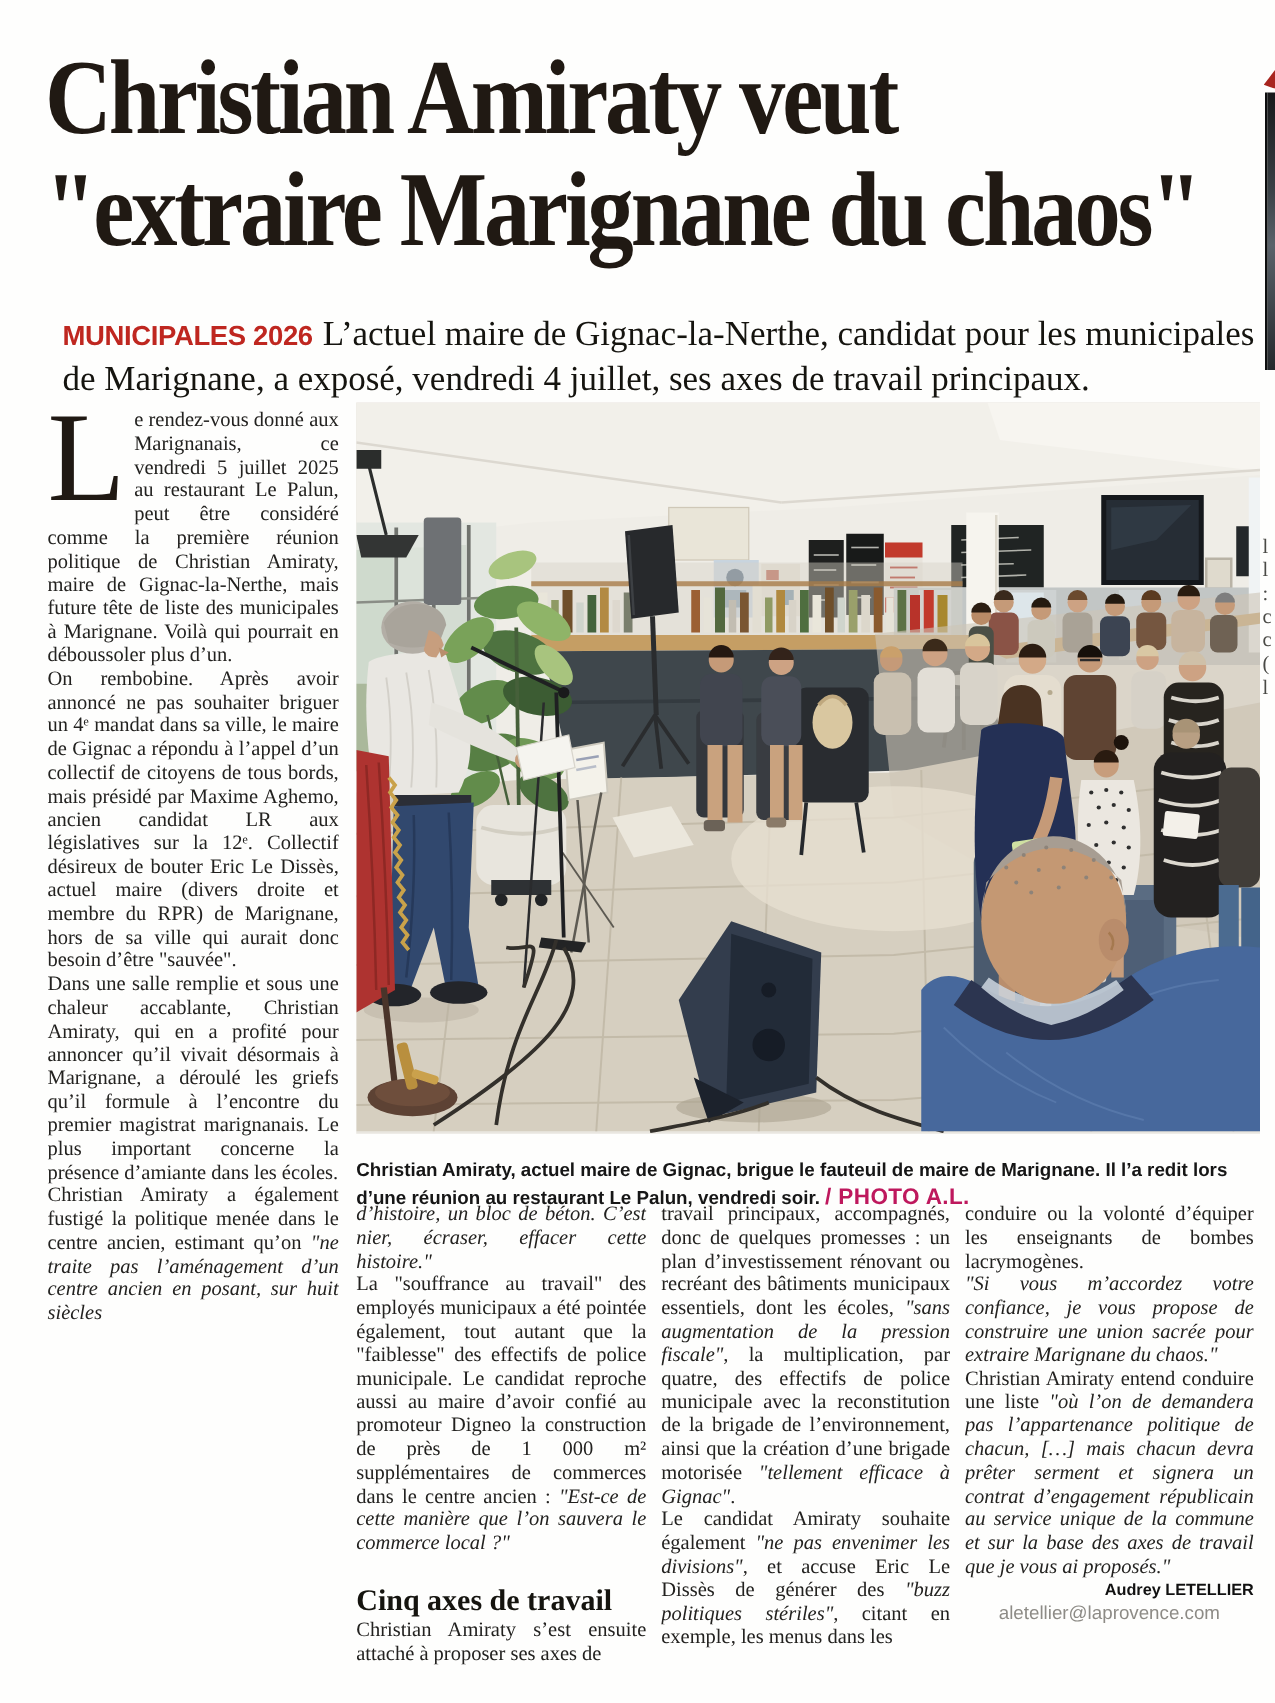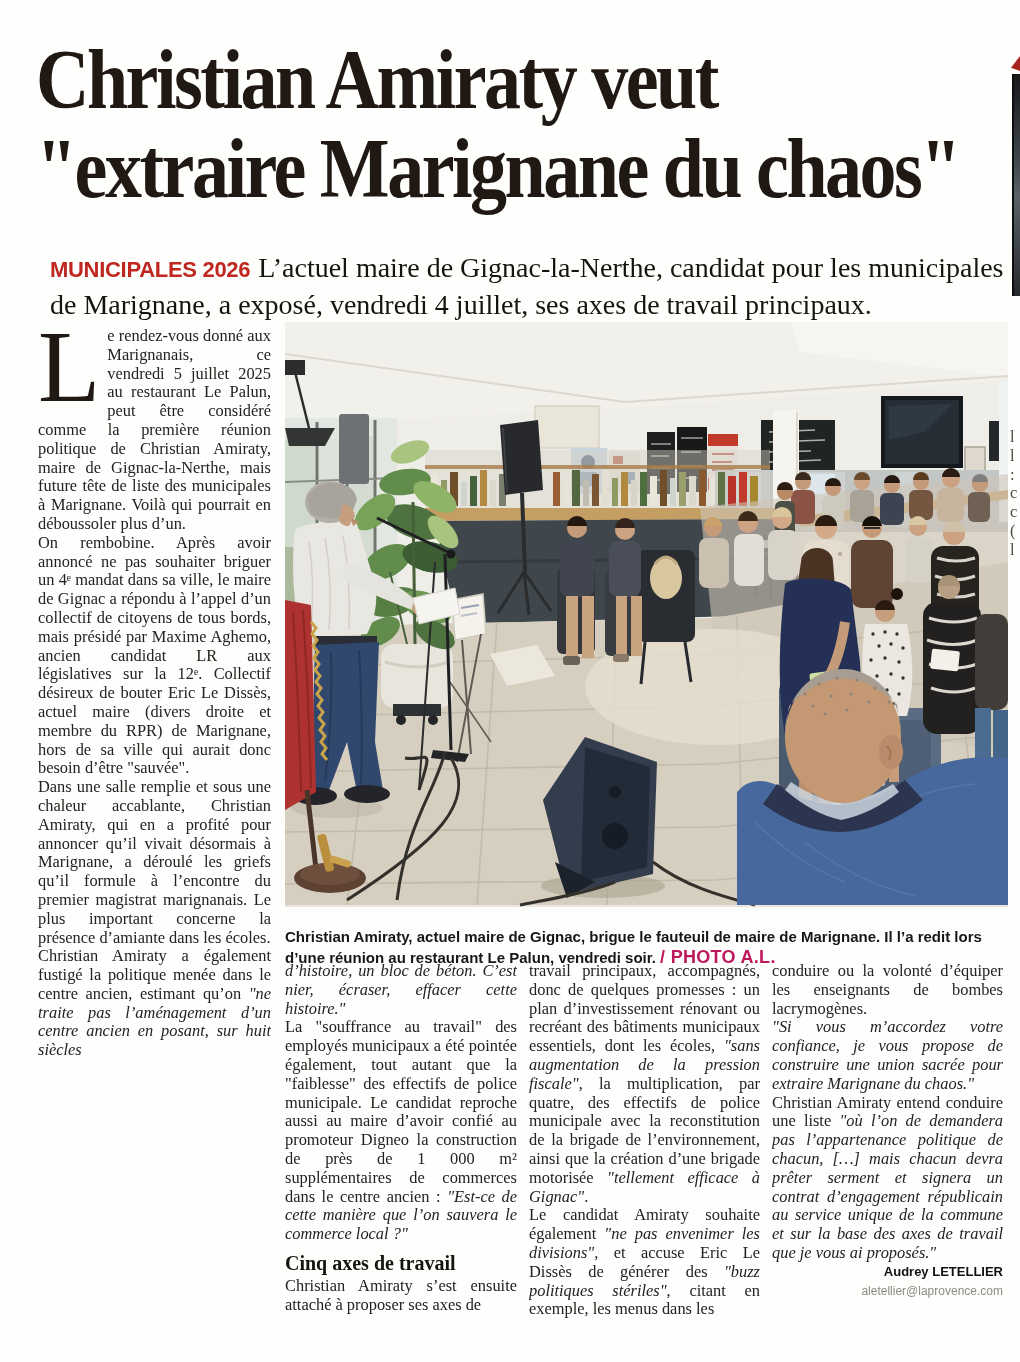--- a/index.html
+++ b/index.html
@@ -20,25 +20,25 @@
 
   
   .col{position:absolute;font-size:16.4px;line-height:18.8px;text-align:justify;
        overflow:hidden;color:#232220}
   .col p{margin:0;hyphens:manual}
   .col1{left:38px;top:327px;width:233px;height:1030px}
   .col2{left:285px;top:962px;width:232px;height:400px}
   .col3{left:529px;top:962px;width:231px;height:400px}
   .col4{left:772px;top:962px;width:231px;height:400px}
   .dropcap{float:left;font-size:102px;line-height:76px;padding:2px 7px 0 0;color:#201913}
-  .xhead{font-weight:700;font-size:20px;line-height:22px;margin:8px 0 3px;color:#15140f;text-align:left}
+  .xhead{font-weight:700;font-size:24px;line-height:22px;margin:26px 0 3px;color:#15140f;text-align:left}
   .author{font-family:"Liberation Sans","DejaVu Sans",sans-serif;font-weight:700;
           font-size:13px;text-align:right;margin-top:2px;color:#111}
-  .email{font-family:"Liberation Sans","DejaVu Sans",sans-serif;font-size:12px;
-         text-align:right;color:#8d8b86}
+  .email{font-family:"Liberation Sans","DejaVu Sans",sans-serif;font-size:15px;
+         text-align:center;color:#8d8b86}
 
   
   .photo{position:absolute;left:285px;top:322px;width:723px;height:585px;overflow:hidden;background:#e9e6e0}
   .caption{position:absolute;left:285px;top:912px;width:723px;
            font-family:"Liberation Sans","DejaVu Sans",sans-serif;
            font-weight:700;font-size:15px;line-height:20px;color:#161616}
   .credit{font-weight:700;color:#be185d;font-size:18px;letter-spacing:.3px}
 
   
   .edge-triangle{position:absolute;left:1011px;top:56px;width:9px;height:15px;background:#a8251f;

